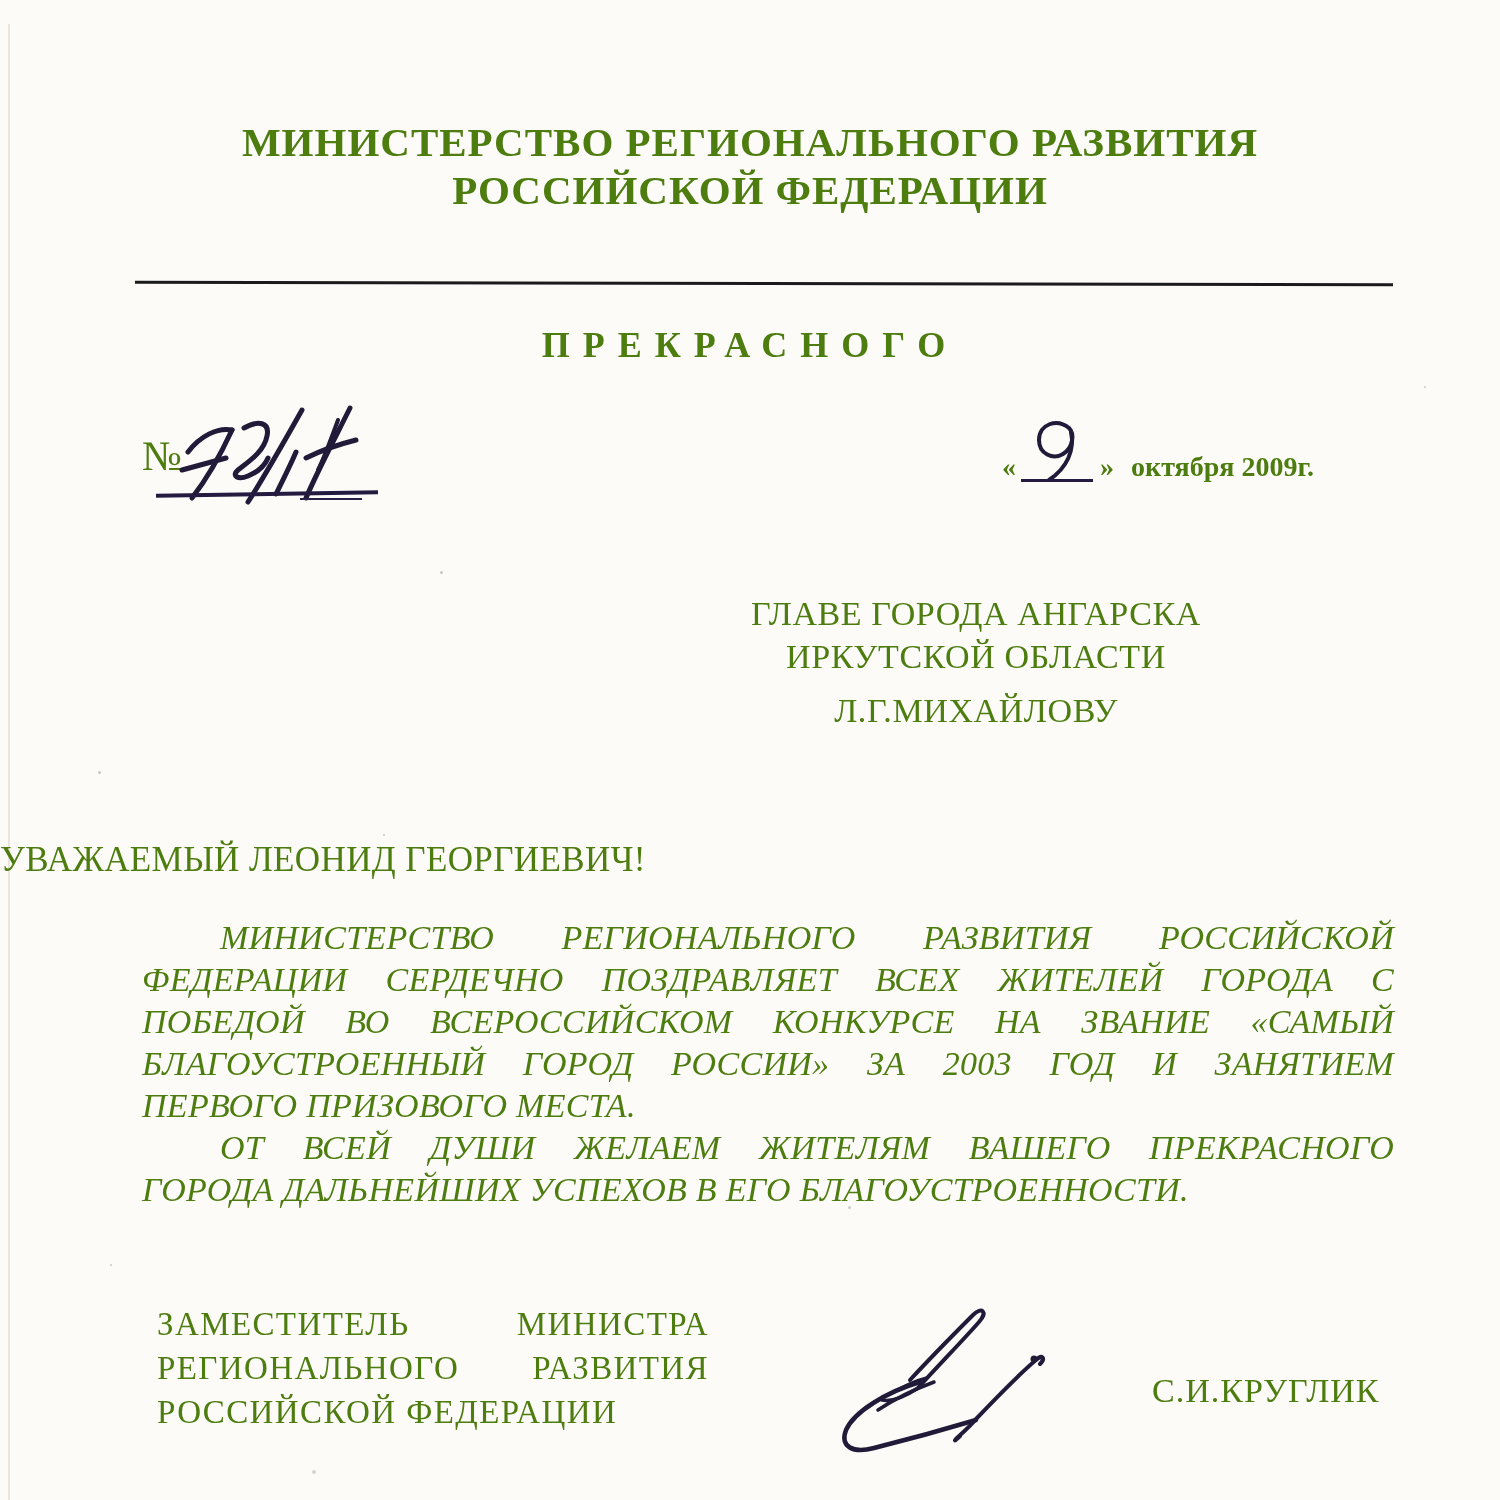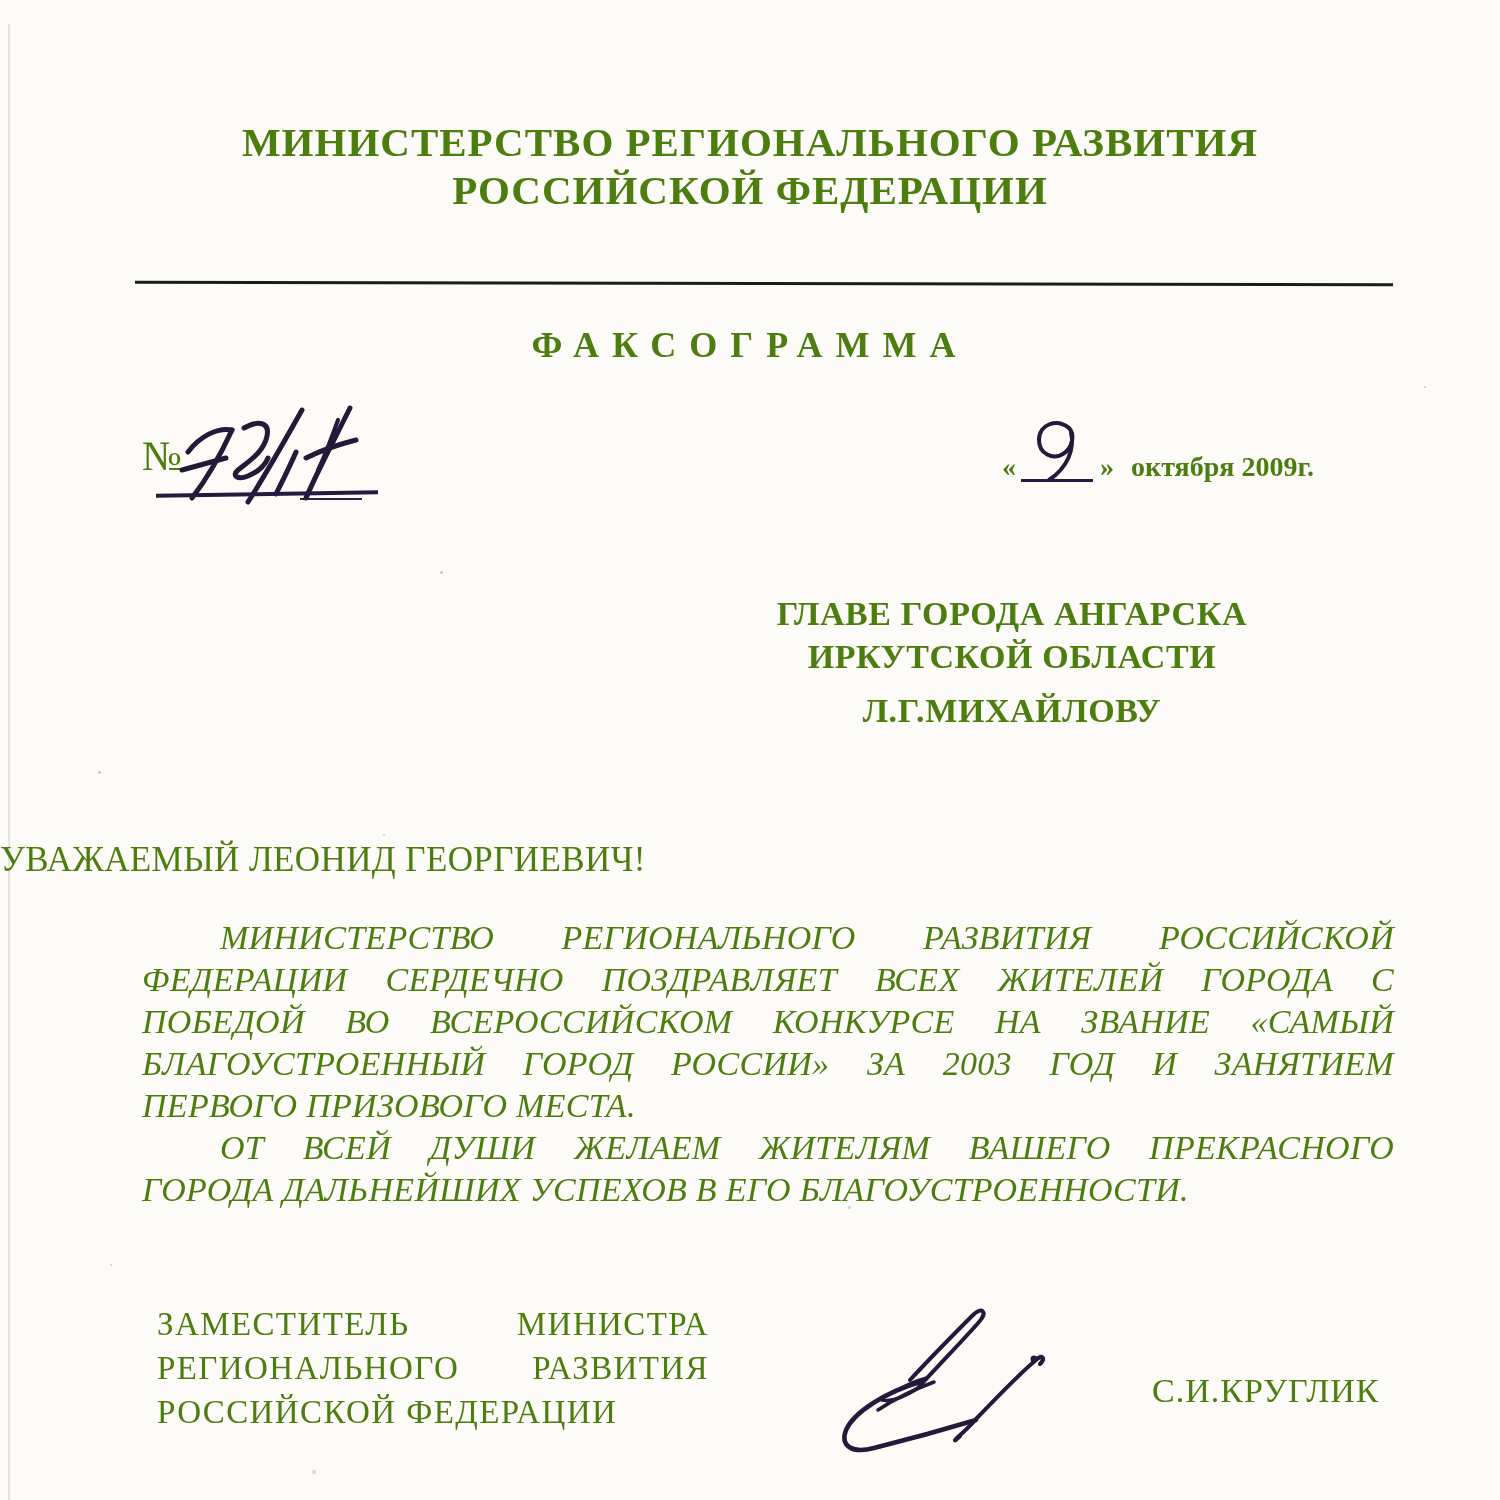--- a/index.html
+++ b/index.html
@@ -27,22 +27,22 @@
   .num-underline{position:absolute;left:156px;top:468px;width:222px;height:4px;background:#251b40;
                  transform:rotate(-0.9deg);}
   .num-underline-tail{position:absolute;left:300px;top:474px;width:62px;height:2px;background:#2a2148;}
 
   .date-row{position:absolute;left:1002px;top:410px;font-size:28px;font-weight:bold;white-space:nowrap;}
   .day-slot{display:inline-block;position:relative;width:70px;height:50px;vertical-align:-8px;}
   .hand-day{position:absolute;left:6px;top:-18px;}
   .day-underline{position:absolute;left:-2px;bottom:2px;width:72px;height:3px;background:#251b40;}
   .date-rest{margin-left:10px;}
 
-  .addressee{position:absolute;left:752px;top:568px;width:520px;text-align:center;
-             font-size:34px;line-height:43px;letter-spacing:0.6px;font-weight:bold;}
+  .addressee{position:absolute;left:716px;top:568px;width:520px;text-align:center;
+             font-size:34px;line-height:43px;letter-spacing:0.6px;}
   .addressee div{white-space:nowrap;}
   .addr-gap{margin-top:11px;}
 
   .salutation{position:absolute;left:0;top:816px;width:100%;text-align:left;
               font-size:35px;letter-spacing:0.4px;white-space:nowrap;}
 
   .body-lines{position:absolute;left:142px;top:893px;width:1252px;font-size:34px;letter-spacing:0.3px;font-style:italic;}
   .bline{height:42px;line-height:42px;text-align:justify;text-align-last:justify;}
   .bline.lastline{text-align-last:left;}
   .bline.indent{padding-left:78px;}
@@ -60,21 +60,21 @@
 <body>
 
 <div class="page">
 
   <div class="crease"></div>
 
   <div class="org-line" id="org1">МИНИСТЕРСТВО РЕГИОНАЛЬНОГО РАЗВИТИЯ</div>
   <div class="org-line" id="org2">РОССИЙСКОЙ ФЕДЕРАЦИИ</div>
   <div class="rule"></div>
 
-  <div class="doctype">ФАКСОГРАММА</div>
+  <div class="doctype">ПРЕКРАСНОГО</div>
 
   <div class="num-label">№</div>
   <svg class="hand-number" width="220" height="105" viewBox="0 0 220 105">
     <path d="M10,52 C22,36 40,27 54,30" stroke-width="5"></path>
     <path d="M54,30 C42,56 28,80 14,98" stroke-width="5"></path>
     <path d="M4,70 L48,58" stroke-width="5"></path>
     <path d="M66,28 C80,20 92,22 89,36 C86,52 70,62 60,70 C53,76 60,80 70,76 C80,72 87,65 90,58" stroke-width="5"></path>
     <path d="M124,10 C106,42 88,74 70,102" stroke-width="5"></path>
     <path d="M118,52 C112,66 104,82 98,94" stroke-width="5"></path>
     <path d="M172,8 C156,40 140,70 128,98" stroke-width="5"></path>

